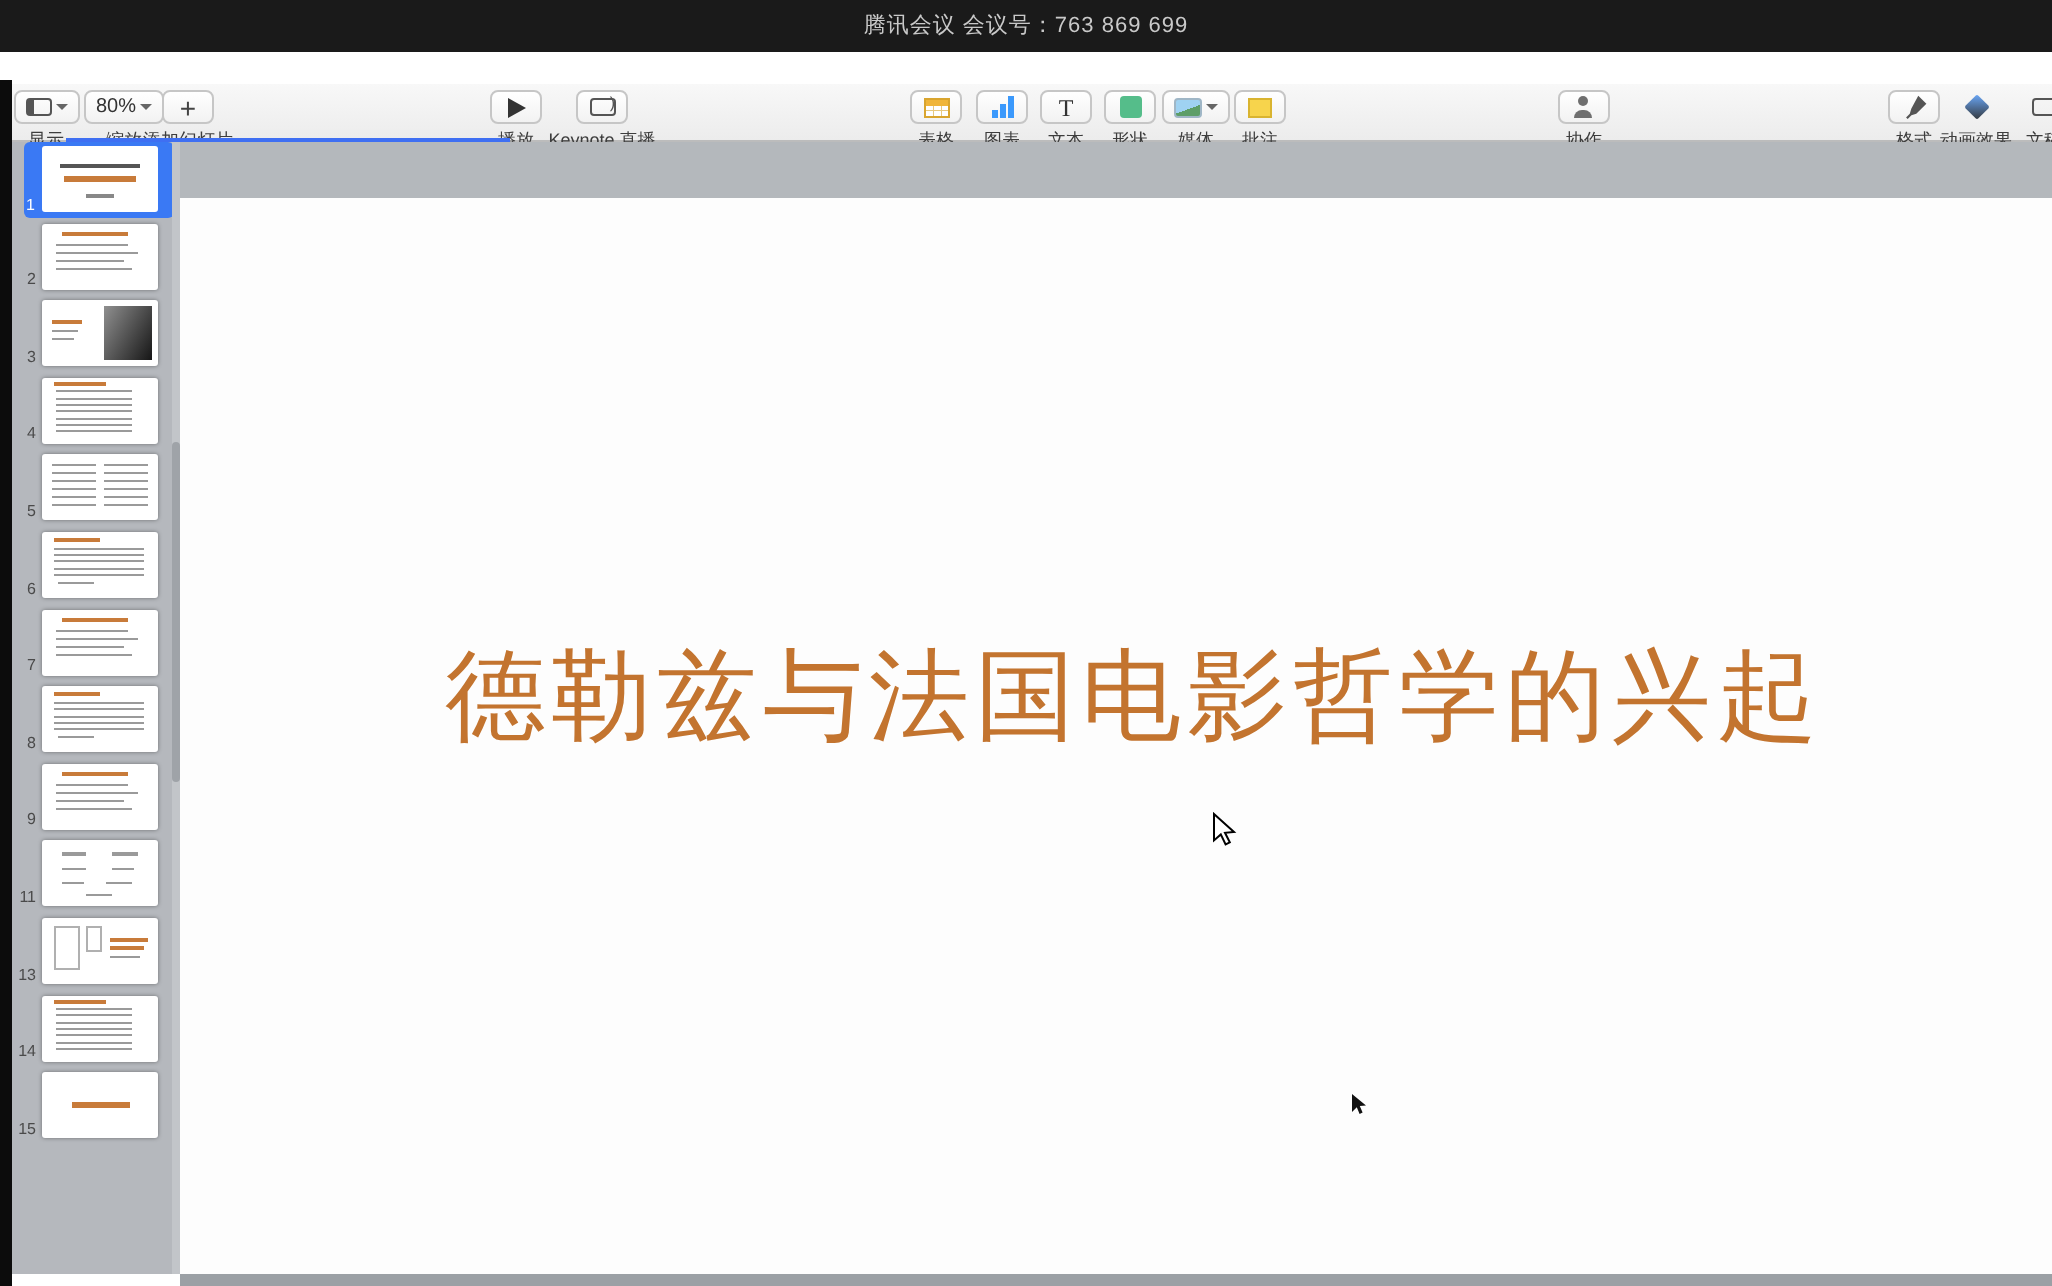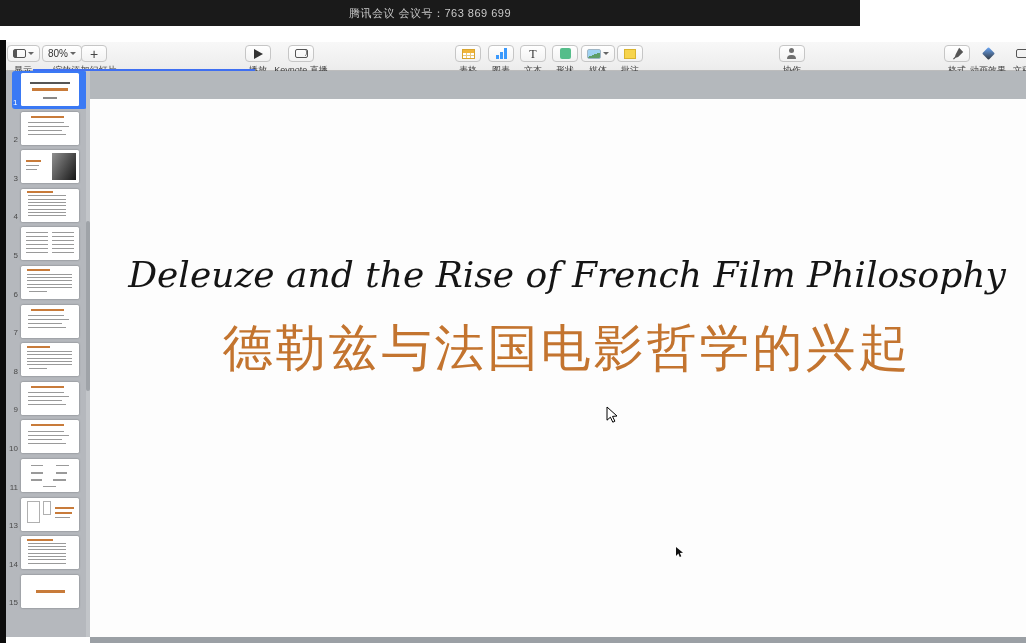--- a/index.html
+++ b/index.html
@@ -1,21 +1,21 @@
 <!DOCTYPE html>
 <html><head>
 <meta charset="utf-8">
 <style>
   html,body{margin:0;padding:0;}
   #app{position:relative;width:1026px;height:643px;overflow:hidden;background:#fff;
        font-family:"Liberation Sans",sans-serif;-webkit-font-smoothing:antialiased;}
   i{font-style:normal;}
 
   
-  #meeting-bar{position:absolute;left:0;top:0;width:860px;height:26px;background:#1a1a1a;
+  #meeting-bar{position:absolute;left:0;top:0;width:1026px;height:26px;background:#1a1a1a;
     color:#c9c9c9;font-size:11px;line-height:26px;text-align:center;letter-spacing:.5px;}
 
   
   #tab-strip{position:absolute;left:0;top:26px;width:1026px;height:16px;background:#efefee;
     border-bottom:1px solid #d9d9d9;box-sizing:border-box;display:flex;align-items:center;}
   .app-dot{width:11px;height:11px;border-radius:50%;margin-left:5px;flex:none;
     background:radial-gradient(circle at 35% 30%,#5aa8ff,#1f6df0);}
   .signal{display:flex;align-items:flex-end;gap:1px;margin-left:9px;flex:none;}
   .signal i{display:block;width:2px;background:#e6862e;}
   .signal i:nth-child(1){height:4px;}.signal i:nth-child(2){height:6px;}.signal i:nth-child(3){height:8px;}
@@ -317,30 +317,20 @@
           <span class="sl-num">9</span>
           <div class="sl-thumb">
             <i style="left:18%;top:12%;width:56%;height:2px;background:#c87b3a"></i>
             <i style="left:12%;top:32%;width:62%;height:1px;background:#9a9a9a"></i>
             <i style="left:12%;top:44%;width:70%;height:1px;background:#9a9a9a"></i>
             <i style="left:12%;top:56%;width:58%;height:1px;background:#9a9a9a"></i>
             <i style="left:12%;top:68%;width:66%;height:1px;background:#9a9a9a"></i>
           </div>
         </div>
         <div class="sl-item">
-          <span class="sl-num">10</span>
-          <div class="sl-thumb">
-            <i style="left:18%;top:12%;width:56%;height:2px;background:#c87b3a"></i>
-            <i style="left:12%;top:32%;width:62%;height:1px;background:#9a9a9a"></i>
-            <i style="left:12%;top:44%;width:70%;height:1px;background:#9a9a9a"></i>
-            <i style="left:12%;top:56%;width:58%;height:1px;background:#9a9a9a"></i>
-            <i style="left:12%;top:68%;width:66%;height:1px;background:#9a9a9a"></i>
-          </div>
-        </div>
-        <div class="sl-item">
           <span class="sl-num">11</span>
           <div class="sl-thumb">
             <i style="left:18%;top:18%;width:20%;height:1.5px;background:#9a9a9a"></i>
             <i style="left:60%;top:18%;width:22%;height:1.5px;background:#9a9a9a"></i>
             <i style="left:18%;top:40%;width:20%;height:1.5px;background:#9a9a9a"></i>
             <i style="left:60%;top:40%;width:20%;height:1.5px;background:#9a9a9a"></i>
             <i style="left:18%;top:62%;width:18%;height:1.5px;background:#9a9a9a"></i>
             <i style="left:56%;top:62%;width:22%;height:1.5px;background:#9a9a9a"></i>
             <i style="left:38%;top:82%;width:22%;height:1px;background:#9a9a9a"></i>
           </div>
@@ -375,21 +365,20 @@
           </div>
         </div>
       </div>
     <div class="track"></div>
     <div class="scroll-thumb"></div>
   </div>
 
   <div id="canvas">
     <div class="top-band"></div>
     <div id="slide">
-      <div class="title-en">Deleuze and the Rise of French Film Philosophy</div>
       <div class="title-zh">德勒兹与法国电影哲学的兴起</div>
     </div>
     <div class="bottom-band"></div>
   </div>
 
 
   <svg class="cursor" style="left:604px;top:406px" width="16" height="18" viewBox="0 0 16 18">
     <path d="M3 1 L3 14.2 L6.4 11.2 L8.8 16.2 L10.9 15.2 L8.5 10.4 L13 10 Z" fill="#fff" stroke="#000" stroke-width="1"></path>
   </svg>
   <svg class="cursor" style="left:674px;top:546px" width="10" height="12" viewBox="0 0 10 12">

